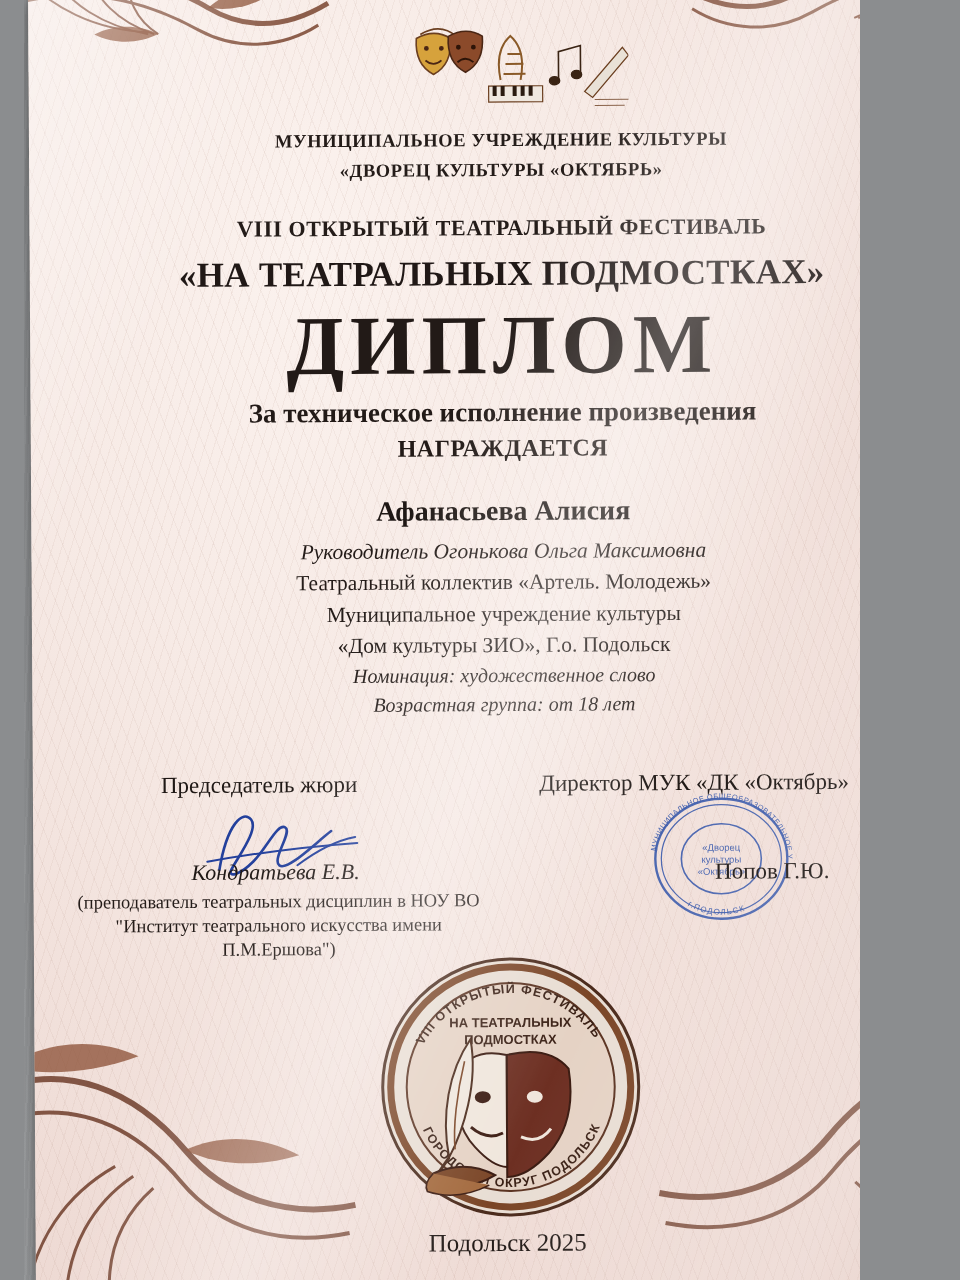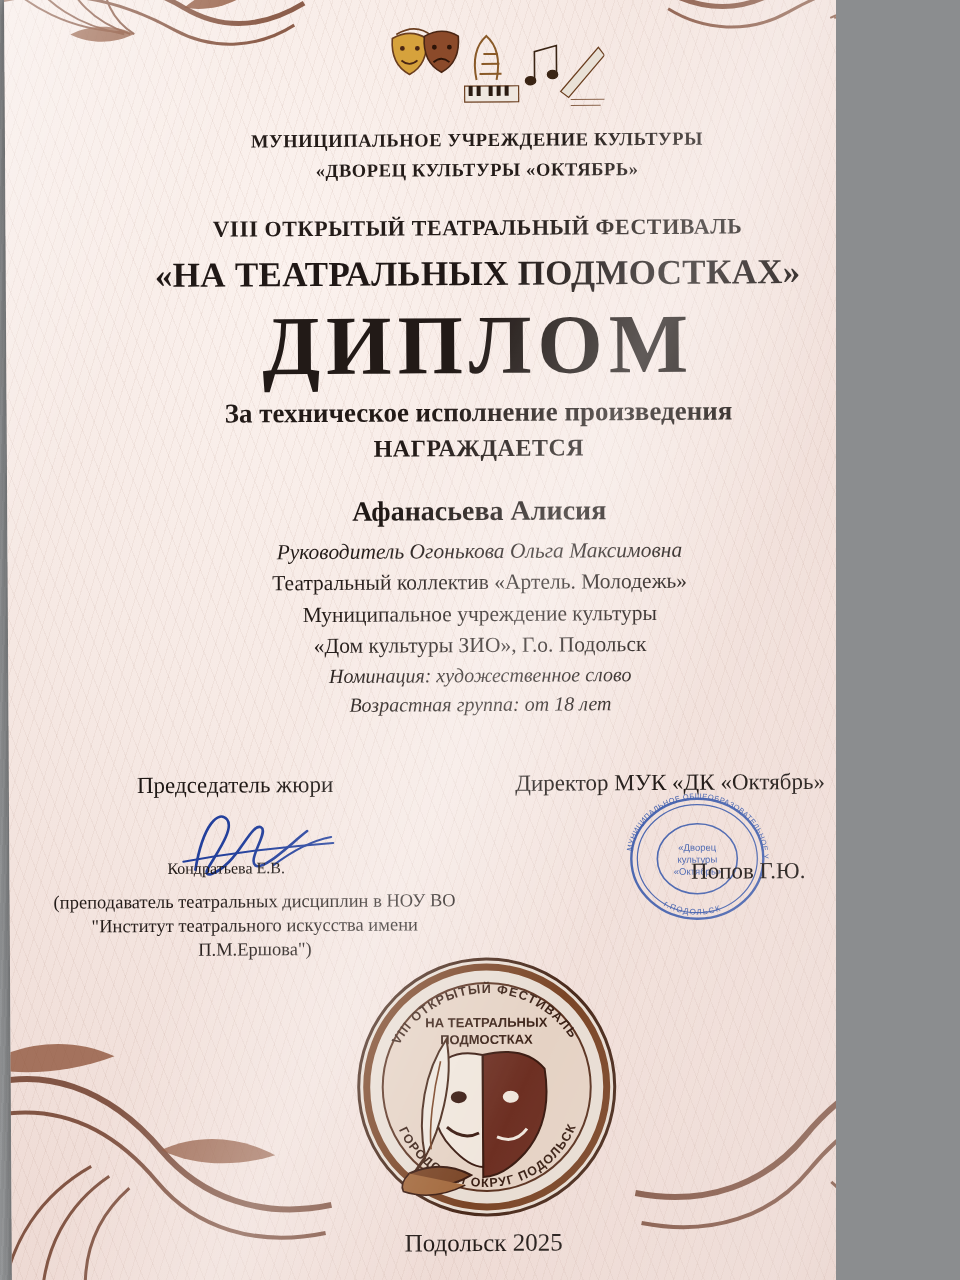--- a/index.html
+++ b/index.html
@@ -15,20 +15,21 @@
   }
 
   
   #scene {
     position: relative;
     width: 836px;
     height: 1280px;
     background:
       linear-gradient(100deg, #8e9092 0%, #9a9c9e 30%, #86888a 60%, #9b9d9f 100%);
     overflow: hidden;
+    margin-left: 24px;
   }
   .table-grain {
     position: absolute;
     inset: 0;
     background:
       repeating-linear-gradient(92deg, rgba(255,255,255,0.05) 0 2px, rgba(0,0,0,0.05) 2px 5px);
     opacity: .5;
   }
 
   
@@ -150,22 +151,23 @@
   }
   .sign-names {
     position: absolute;
     left: 0; right: 0;
     top: 862px;
   }
   .jury-name {
     position: absolute;
     left: 158px;
     top: 0;
-    font-size: 16px;
+    font-size: 22px;
     color: #1f1815;
+    font-style: italic;
   }
   .jury-note {
     position: absolute;
     left: 30px;
     top: 30px;
     width: 430px;
     text-align: center;
     font-size: 18.5px;
     line-height: 1.3;
     color: #241c19;

